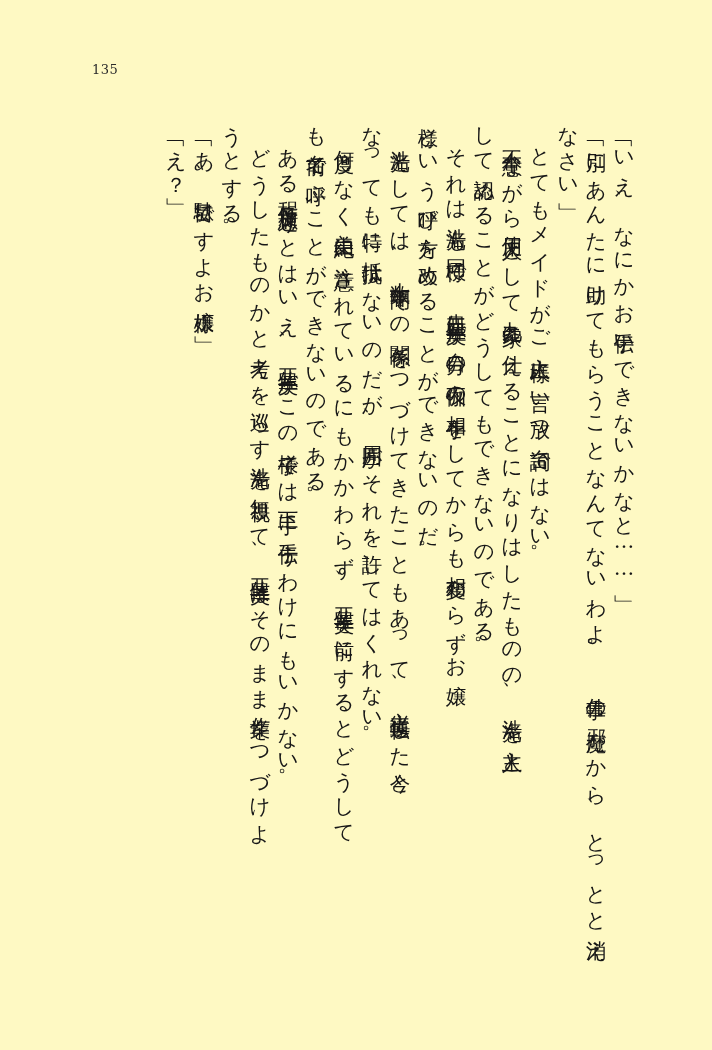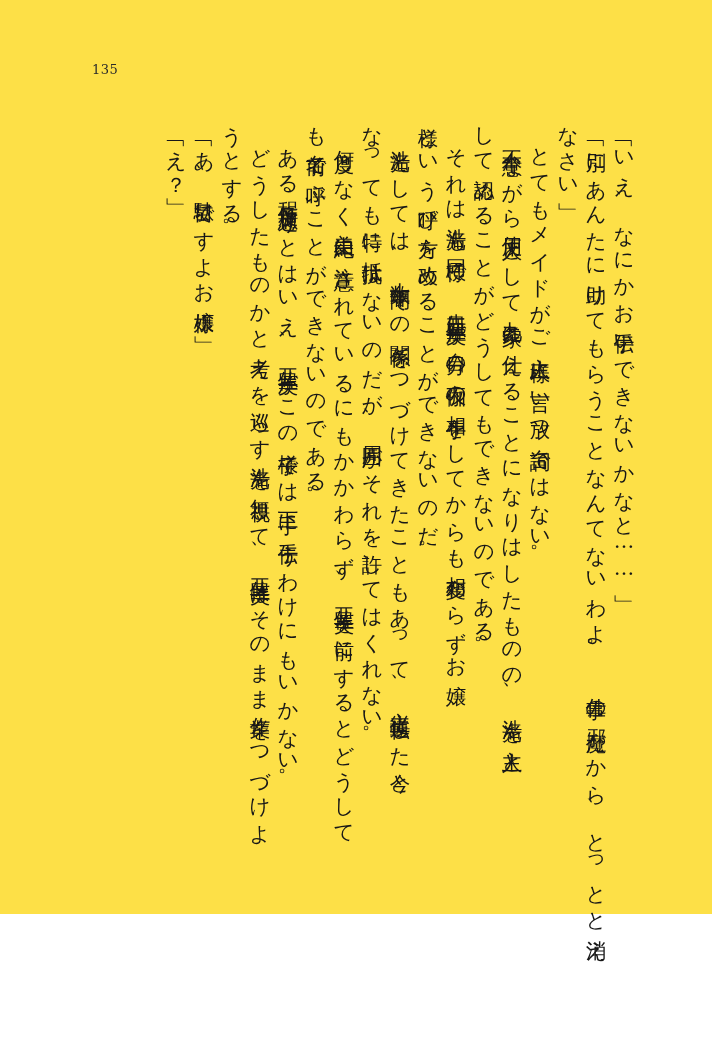--- a/index.html
+++ b/index.html
@@ -10,22 +10,22 @@
   body {
     width: 712px;
     height: 1050px;
     overflow: hidden;
     font-family: "DejaVu Serif", "Liberation Serif", serif;
     color: #1a1a1a;
   }
   .page {
     position: relative;
     width: 712px;
-    height: 914px;
-    background: #fde047;
+    height: 1050px;
+    background: #fef9c3;
   }
   .page-number {
     position: absolute;
     top: 62px;
     left: 92px;
     font-size: 13px;
     letter-spacing: 0.5px;
     color: #2b2b2b;
     font-family: "DejaVu Serif", "Liberation Serif", serif;
   }

